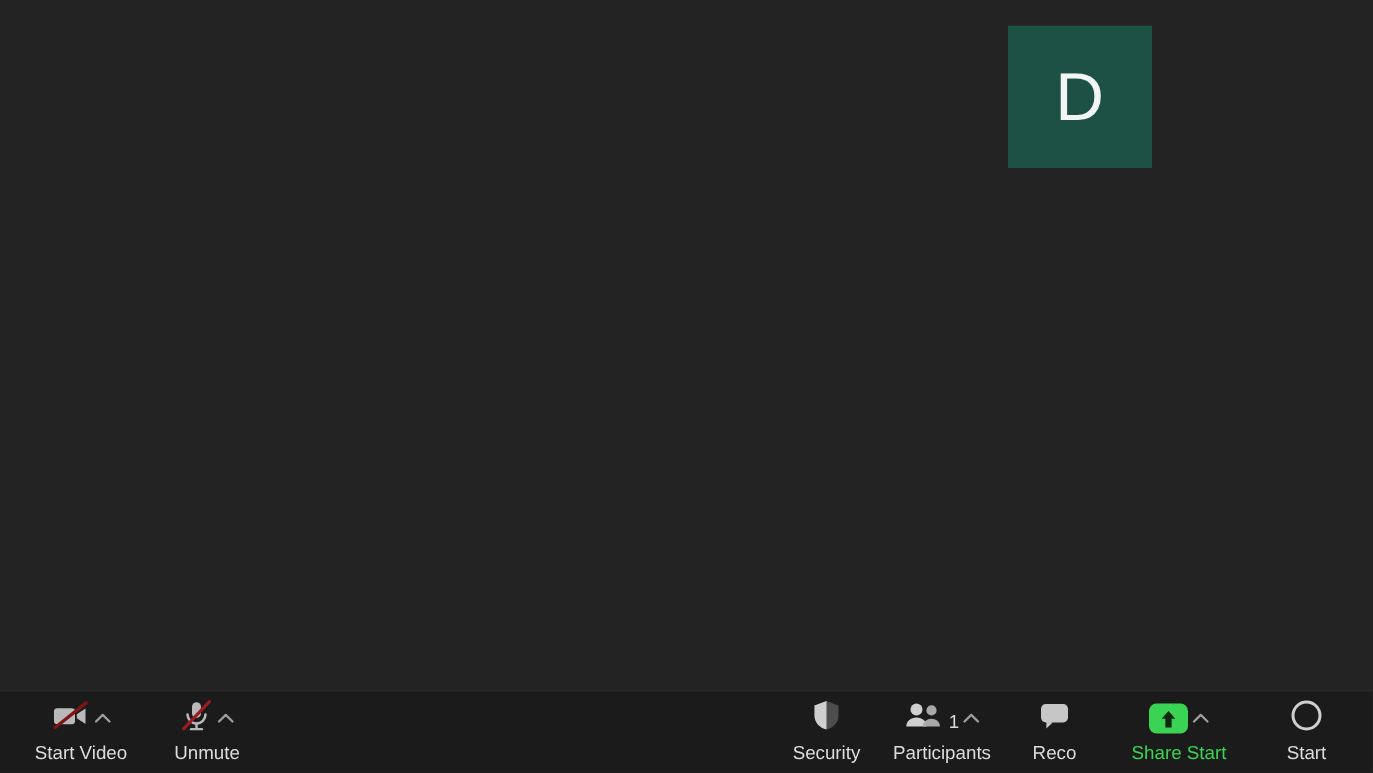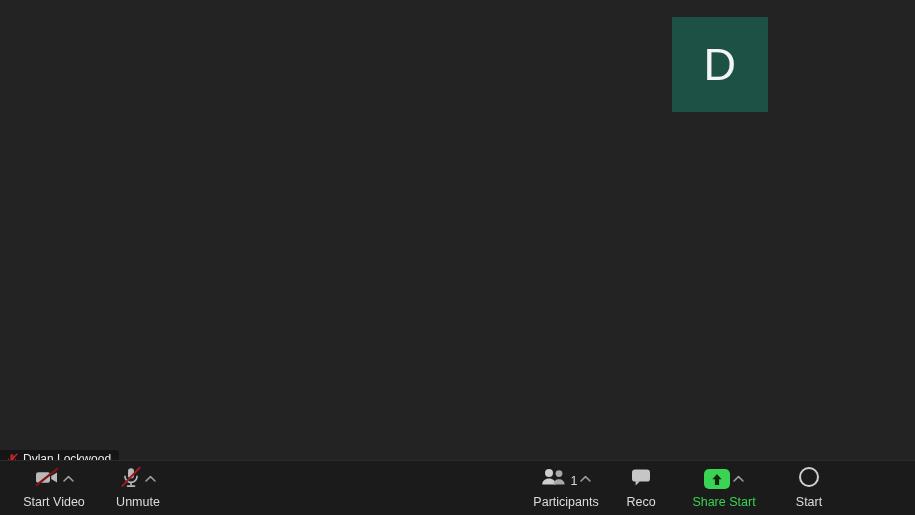--- a/index.html
+++ b/index.html
@@ -200,31 +200,20 @@
 <div id="app">
 
   <div class="stage">
 
     <div class="participant-tile">
       <div class="avatar-square">
         <span class="avatar-letter">D</span>
       </div>
     </div>
 
-    <div class="name-label">
-      <span class="mini-mute-icon">
-        <svg width="12" height="13" viewBox="0 0 12 13">
-          <rect x="4.2" y="1" width="3.6" height="6.4" rx="1.8" fill="#b02026"></rect>
-          <path d="M2.6 6.1c0 1.9 1.5 3.4 3.4 3.4s3.4-1.5 3.4-3.4" stroke="#b02026" stroke-width="1.1" fill="none" stroke-linecap="round"></path>
-          <rect x="5.5" y="9.3" width="1" height="2.2" fill="#b02026"></rect>
-          <line x1="1.1" y1="11.6" x2="10.9" y2="1.1" stroke="#d32f2f" stroke-width="1.3" stroke-linecap="round"></line>
-        </svg>
-      </span>
-      <span class="label-text">Dylan Lockwood</span>
-    </div>
 
   </div>
 
   <div class="toolbar">
 
     <div class="toolbar-left">
 
       <div class="ctrl ctrl-video">
         <div class="ctrl-icon icon-with-caret">
           <span>
@@ -260,20 +249,31 @@
             </svg>
           </span>
         </div>
         <div class="ctrl-label">Unmute</div>
       </div>
 
     </div>
 
     <div class="toolbar-right">
 
+      <div class="ctrl ctrl-security">
+        <div class="ctrl-icon">
+          <span>
+            <svg width="20" height="22" viewBox="0 0 20 22">
+              <path d="M10 1.4 L18 4.4 V11 c0 5-3.6 8.2-8 9.4 C5.6 19.2 2 16 2 11 V4.4 Z" fill="#4d4d4d"></path>
+              <path d="M10 1.4 L2 4.4 V11 c0 5 3.6 8.2 8 9.4 Z" fill="#cfcfcf"></path>
+            </svg>
+          </span>
+        </div>
+        <div class="ctrl-label">Security</div>
+      </div>
 
       <div class="ctrl ctrl-participants">
         <div class="ctrl-icon icon-with-caret">
           <span>
             <svg width="26" height="18" viewBox="0 0 26 18">
               <circle cx="8" cy="5" r="4" fill="#cfcfcf"></circle>
               <path d="M1.2 16.4c0-3.6 3-6 6.8-6s6.8 2.4 6.8 6z" fill="#cfcfcf"></path>
               <circle cx="18" cy="5.6" r="3.4" fill="#a8a8a8"></circle>
               <path d="M12.4 16.4c0-3.2 2.6-5.2 5.6-5.2s5.6 2 5.6 5.2z" fill="#a8a8a8"></path>
             </svg>

